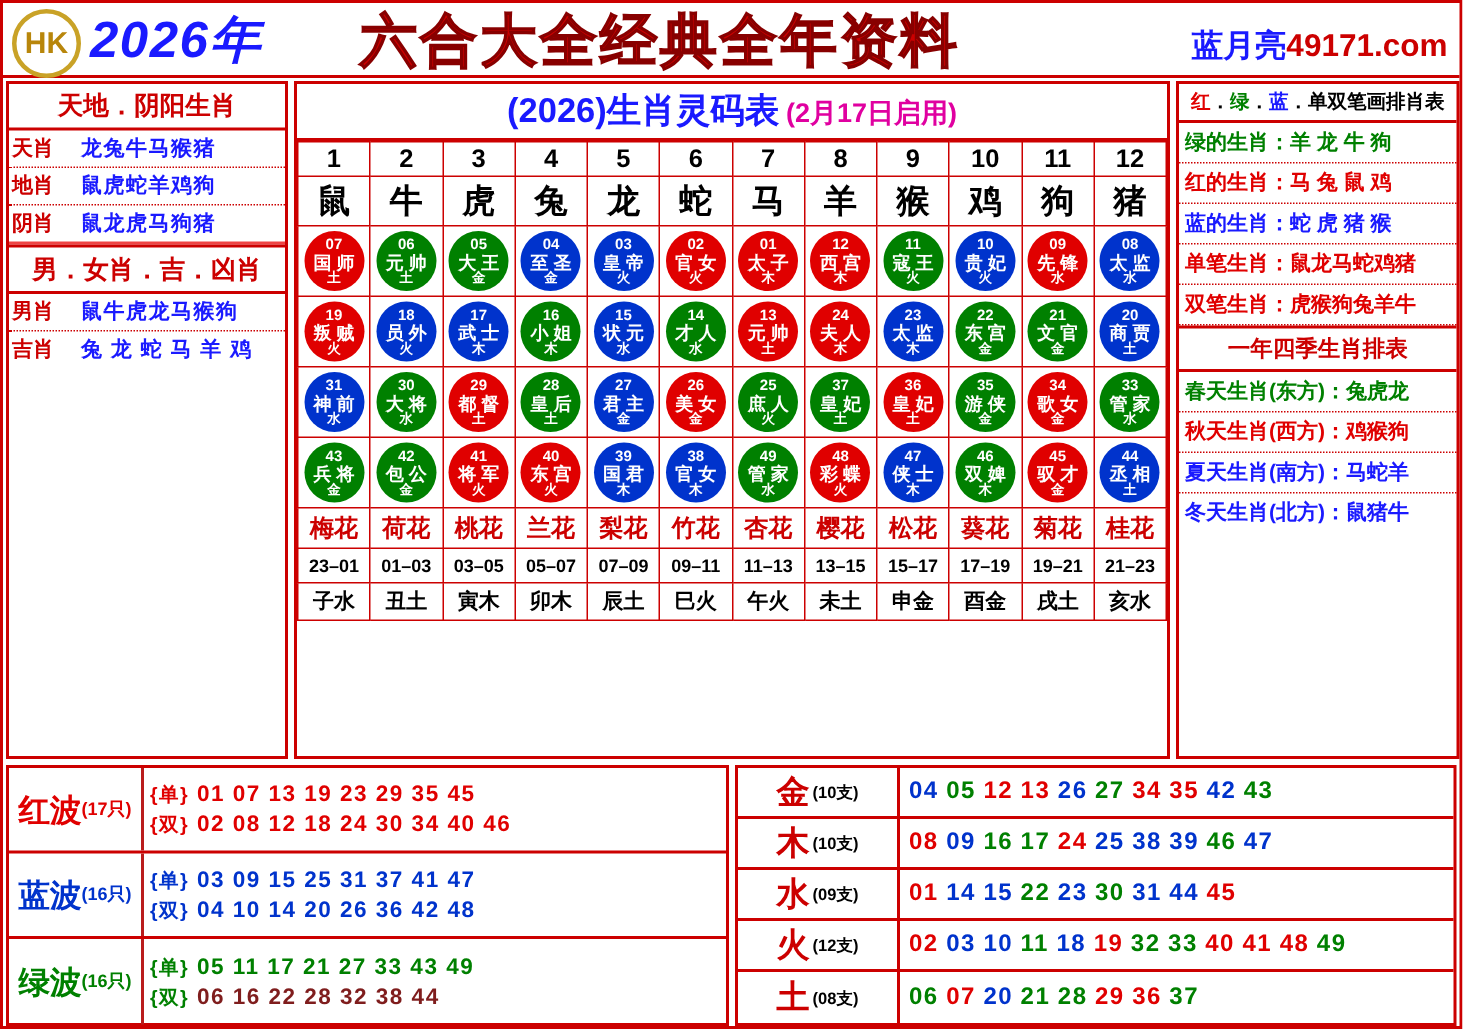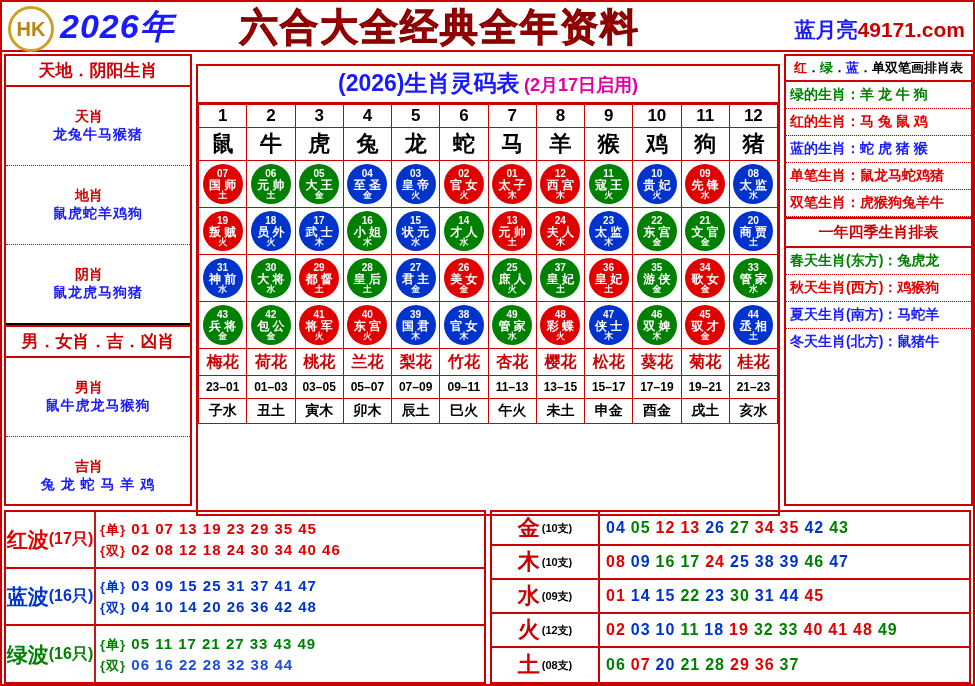--- a/index.html
+++ b/index.html
@@ -18,26 +18,26 @@
         color:#b8860b;font-size:20px;font-weight:bold;background:#fff;}
   .year{position:absolute;left:58px;top:2px;font-size:34px;font-weight:bold;color:#1a1aff;
         font-style:italic;letter-spacing:1px;}
   .maintitle{position:absolute;left:238px;top:0px;font-size:38px;font-weight:bold;color:#c00;
         letter-spacing:2px;-webkit-text-stroke:1px #800;}
   .site{position:absolute;right:8px;top:14px;font-size:21px;font-weight:bold;color:#c00;}
   .site .blue{color:#1a1aff;}
   
   .body{position:relative;height:636px;}
   .col-left{position:absolute;left:2px;top:2px;width:188px;height:452px;border:2px solid #c00;box-sizing:border-box;}
-  .col-mid{position:absolute;left:194px;top:12px;width:584px;height:452px;border:2px solid #c00;box-sizing:border-box;}
+  .col-mid{position:absolute;left:194px;top:2px;width:584px;height:452px;border:2px solid #c00;box-sizing:border-box;}
   .col-right{position:absolute;left:782px;top:2px;width:189px;height:452px;border:2px solid #c00;box-sizing:border-box;}
   
-  .lbox{border-bottom:2px solid #000000;}
+  .lbox{border-bottom:2px solid #ef4444;}
   .lhead{text-align:center;font-size:17px;font-weight:bold;color:#c00;padding:3px 0;border-bottom:2px solid #c00;}
-  .lrow{display:flex;align-items:center;font-size:14px;padding:21px 2px;border-bottom:1px dotted #c00;flex-direction:column;}
+  .lrow{display:flex;align-items:center;font-size:14px;padding:3px 2px;border-bottom:1px dotted #c00;}
   .lrow:last-child{border-bottom:none;}
   .lrow .k{width:46px;font-weight:bold;color:#c00;flex:none;}
   .lrow .v{font-weight:bold;letter-spacing:1px;}
   .blu{color:#1a1aff;}
   .grn{color:#008000;}
   .red{color:#e00000;}
   
   .midtitle{text-align:center;padding:2px 0 3px;border-bottom:2px solid #c00;}
   .midtitle .t1{font-size:23px;font-weight:bold;color:#1a1aff;}
   .midtitle .t2{font-size:18px;font-weight:bold;color:#e000a0;}
@@ -64,21 +64,21 @@
   .rtitle{text-align:center;font-size:15px;font-weight:bold;color:#c00;padding:4px 0;border-bottom:2px solid #c00;}
   
   .bottom{position:absolute;left:2px;top:458px;width:967px;height:174px;}
   .bl{position:absolute;left:0;top:0;width:482px;height:174px;border:2px solid #c00;box-sizing:border-box;}
   .br{position:absolute;left:486px;top:0;width:481px;height:174px;border:2px solid #c00;box-sizing:border-box;}
   .waverow{display:flex;border-bottom:2px solid #c00;height:57px;box-sizing:border-box;}
   .waverow:last-child{border-bottom:none;}
   .wlab{width:88px;flex:none;border-right:2px solid #b91c1c;display:flex;flex-direction:row;
         align-items:center;justify-content:center;}
   .wlab .nm{font-size:21px;font-weight:bold;}
-  .wlab .ct{font-size:16px;font-weight:bold;}
+  .wlab .ct{font-size:12px;font-weight:bold;}
   .wnums{flex:1;display:flex;flex-direction:column;justify-content:center;}
   .wline{font-size:15px;font-weight:bold;padding:1px 4px;letter-spacing:1px;}
   .tag{font-size:13px;}
   .elemrow{display:flex;height:34px;box-sizing:border-box;border-bottom:2px solid #c00;align-items:center;}
   .elemrow:last-child{border-bottom:none;}
   .elab{width:106px;flex:none;border-right:2px solid #c00;height:100%;display:flex;align-items:center;justify-content:center;}
   .elab .nm{font-size:22px;font-weight:bold;color:#c00;}
   .elab .ct{font-size:11px;font-weight:bold;color:#000;margin-left:2px;}
   .enums{flex:1;font-size:16px;font-weight:bold;padding-left:6px;letter-spacing:1px;}
   .enums span{margin-right:5px;}
@@ -609,21 +609,21 @@
               <div class="wline"><span class="tag" style="color:#0033cc">{双}</span> <span style="color:#0033cc">04 10 14 20 26 36 42 48</span></div>
             </div>
           </div>
           <div class="waverow">
             <div class="wlab">
               <span class="nm" style="color:#008000">绿波</span>
               <span class="ct" style="color:#008000">(16只)</span>
             </div>
             <div class="wnums">
               <div class="wline"><span class="tag" style="color:#008000">{单}</span> <span style="color:#008000">05 11 17 21 27 33 43 49</span></div>
-              <div class="wline"><span class="tag" style="color:#008000">{双}</span> <span style="color:#1d4ed8">06 16 22 28 32 38 44</span></div>
+              <div class="wline"><span class="tag" style="color:#008000">{双}</span> <span style="color:#7f1d1d">06 16 22 28 32 38 44</span></div>
             </div>
           </div>
         </div>
       <div class="br" id="element-table">
           <div class="elemrow">
             <div class="elab">
               <span class="nm">金</span>
               <span class="ct">(10支)</span>
             </div>
             <div class="enums"><span style="color:#0033cc">04</span><span style="color:#008000">05</span><span style="color:#e00000">12</span><span style="color:#e00000">13</span><span style="color:#0033cc">26</span><span style="color:#008000">27</span><span style="color:#e00000">34</span><span style="color:#e00000">35</span><span style="color:#0033cc">42</span><span style="color:#008000">43</span></div>

